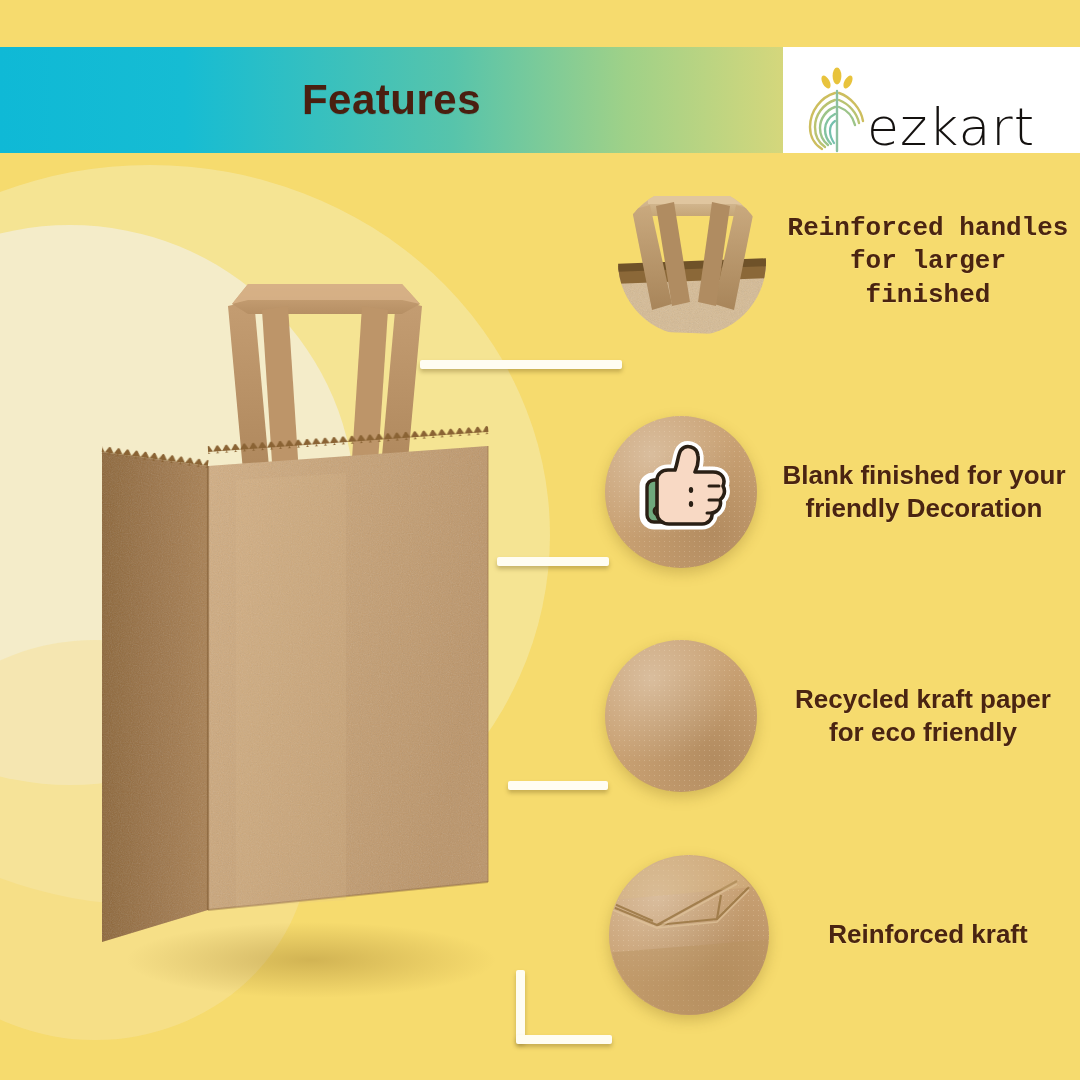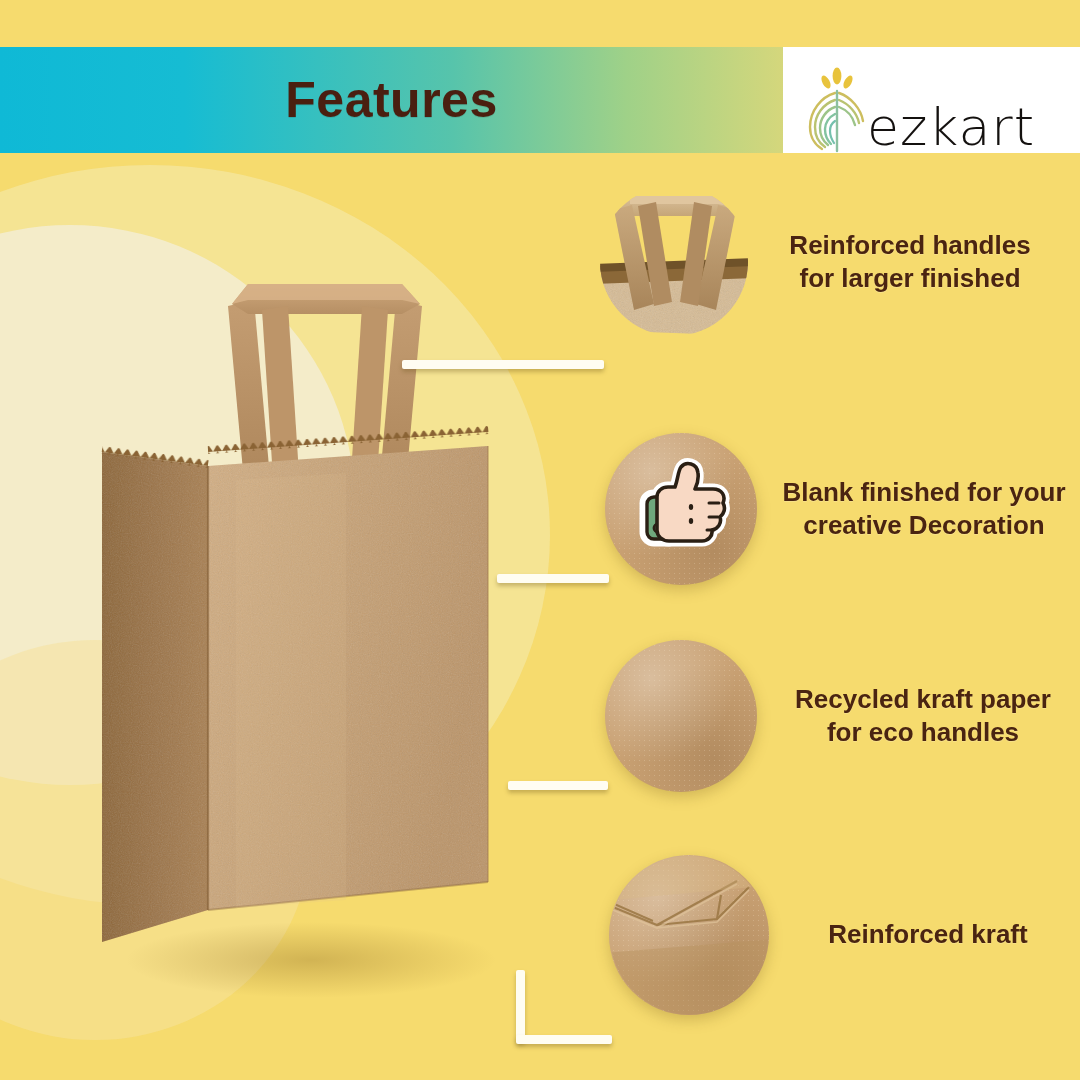--- a/index.html
+++ b/index.html
@@ -21,21 +21,21 @@
 
   
   #header-band {
     position:absolute; left:0; top:47px; width:1080px; height:106px;
     background:linear-gradient(90deg,#0fb9d6 0%, #16bcd3 17%, #57c4ab 42%, #9fd188 58%, #e9d977 78%, #f6db6e 100%);
     display:flex; align-items:center;
   }
   #page-title {
     position:absolute; left:0; top:0; width:783px; height:106px;
     display:flex; align-items:center; justify-content:center;
-    font-size:50px; font-weight:700; letter-spacing:.5px;
+    font-size:42px; font-weight:700; letter-spacing:.5px;
     color:#4a1f10;
     text-shadow:0 1px 0 rgba(0,0,0,.10);
   }
   
   #logo-plate {
     position:absolute; left:783px; top:0; width:297px; height:106px;
     background:#ffffff; display:flex; align-items:flex-end; padding-left:18px; gap:2px;
   }
   #logo-mark { width:72px; height:86px; flex:0 0 auto; margin-right:-8px; }
   #logo-word {
@@ -76,28 +76,28 @@
     box-shadow:0 3px 4px rgba(110,85,30,.35);
   }
 
   .callout-text {
     font-size:26px; font-weight:700; line-height:1.28;
     color:#4a2411; text-align:center; flex:0 0 auto;
     text-shadow:0 1px 0 rgba(255,255,255,.18);
   }
 
   
-  #callout-1 { left:396px; top:186px; }
+  #callout-1 { left:414px; top:186px;font-family:Liberation Mono, monospace; }
   #callout-1 .callout-line { width:208px; height:40px; order:1; }
   #callout-1 .callout-line .seg { left:6px; top:118px; width:202px; height:9px; }
   #callout-1 .callout-disc { width:152px; height:152px; order:2; margin-left:-6px; border-radius:50%; background:transparent; box-shadow:none; }
   #callout-1 .callout-text { order:3; width:292px; margin-left:14px; }
 
   
-  #callout-2 { left:497px; top:433px; }
+  #callout-2 { left:497px; top:416px; }
   #callout-2 .callout-line { width:112px; height:14px; }
   #callout-2 .callout-line .seg { left:0; top:72px; width:112px; height:9px; }
   #callout-2 .callout-disc { width:152px; height:152px; margin-left:-4px; }
   #callout-2 .callout-text { width:310px; margin-left:12px; }
 
   
   #callout-3 { left:508px; top:640px;align-items:center; }
   #callout-3 .callout-line { width:100px; height:14px; }
   #callout-3 .callout-line .seg { left:0; top:72px; width:100px; height:9px; }
   #callout-3 .callout-disc { width:152px; height:152px; margin-left:-3px; }
@@ -311,32 +311,32 @@
           <path d="M80 46 L90 46" stroke="#2a1f14" stroke-width="3" stroke-linecap="round"></path>
           <path d="M80 60 L89 60" stroke="#2a1f14" stroke-width="3" stroke-linecap="round"></path>
           <path d="M78 73 L85 73" stroke="#2a1f14" stroke-width="3" stroke-linecap="round"></path>
           <ellipse cx="62" cy="50" rx="2.2" ry="3" fill="#2a1f14"></ellipse>
           <ellipse cx="62" cy="64" rx="2.2" ry="3" fill="#2a1f14"></ellipse>
         </svg>
       </span>
     </div>
     <div class="callout-text">
       <div>Blank finished for your</div>
-      <div>creative Decoration</div>
+      <div>friendly Decoration</div>
     </div>
   </div>
 
   <div class="callout" id="callout-3">
     <div class="callout-line">
       <span class="seg"></span>
     </div>
     <div class="callout-disc kraft"></div>
     <div class="callout-text">
       <div>Recycled kraft paper</div>
-      <div>for eco handles</div>
+      <div>for eco friendly</div>
     </div>
   </div>
 
   <div class="callout" id="callout-4">
     <div class="callout-line">
       <span class="seg v"></span>
       <span class="seg h"></span>
     </div>
     <div class="callout-disc kraft">
       <div class="disc-art">

